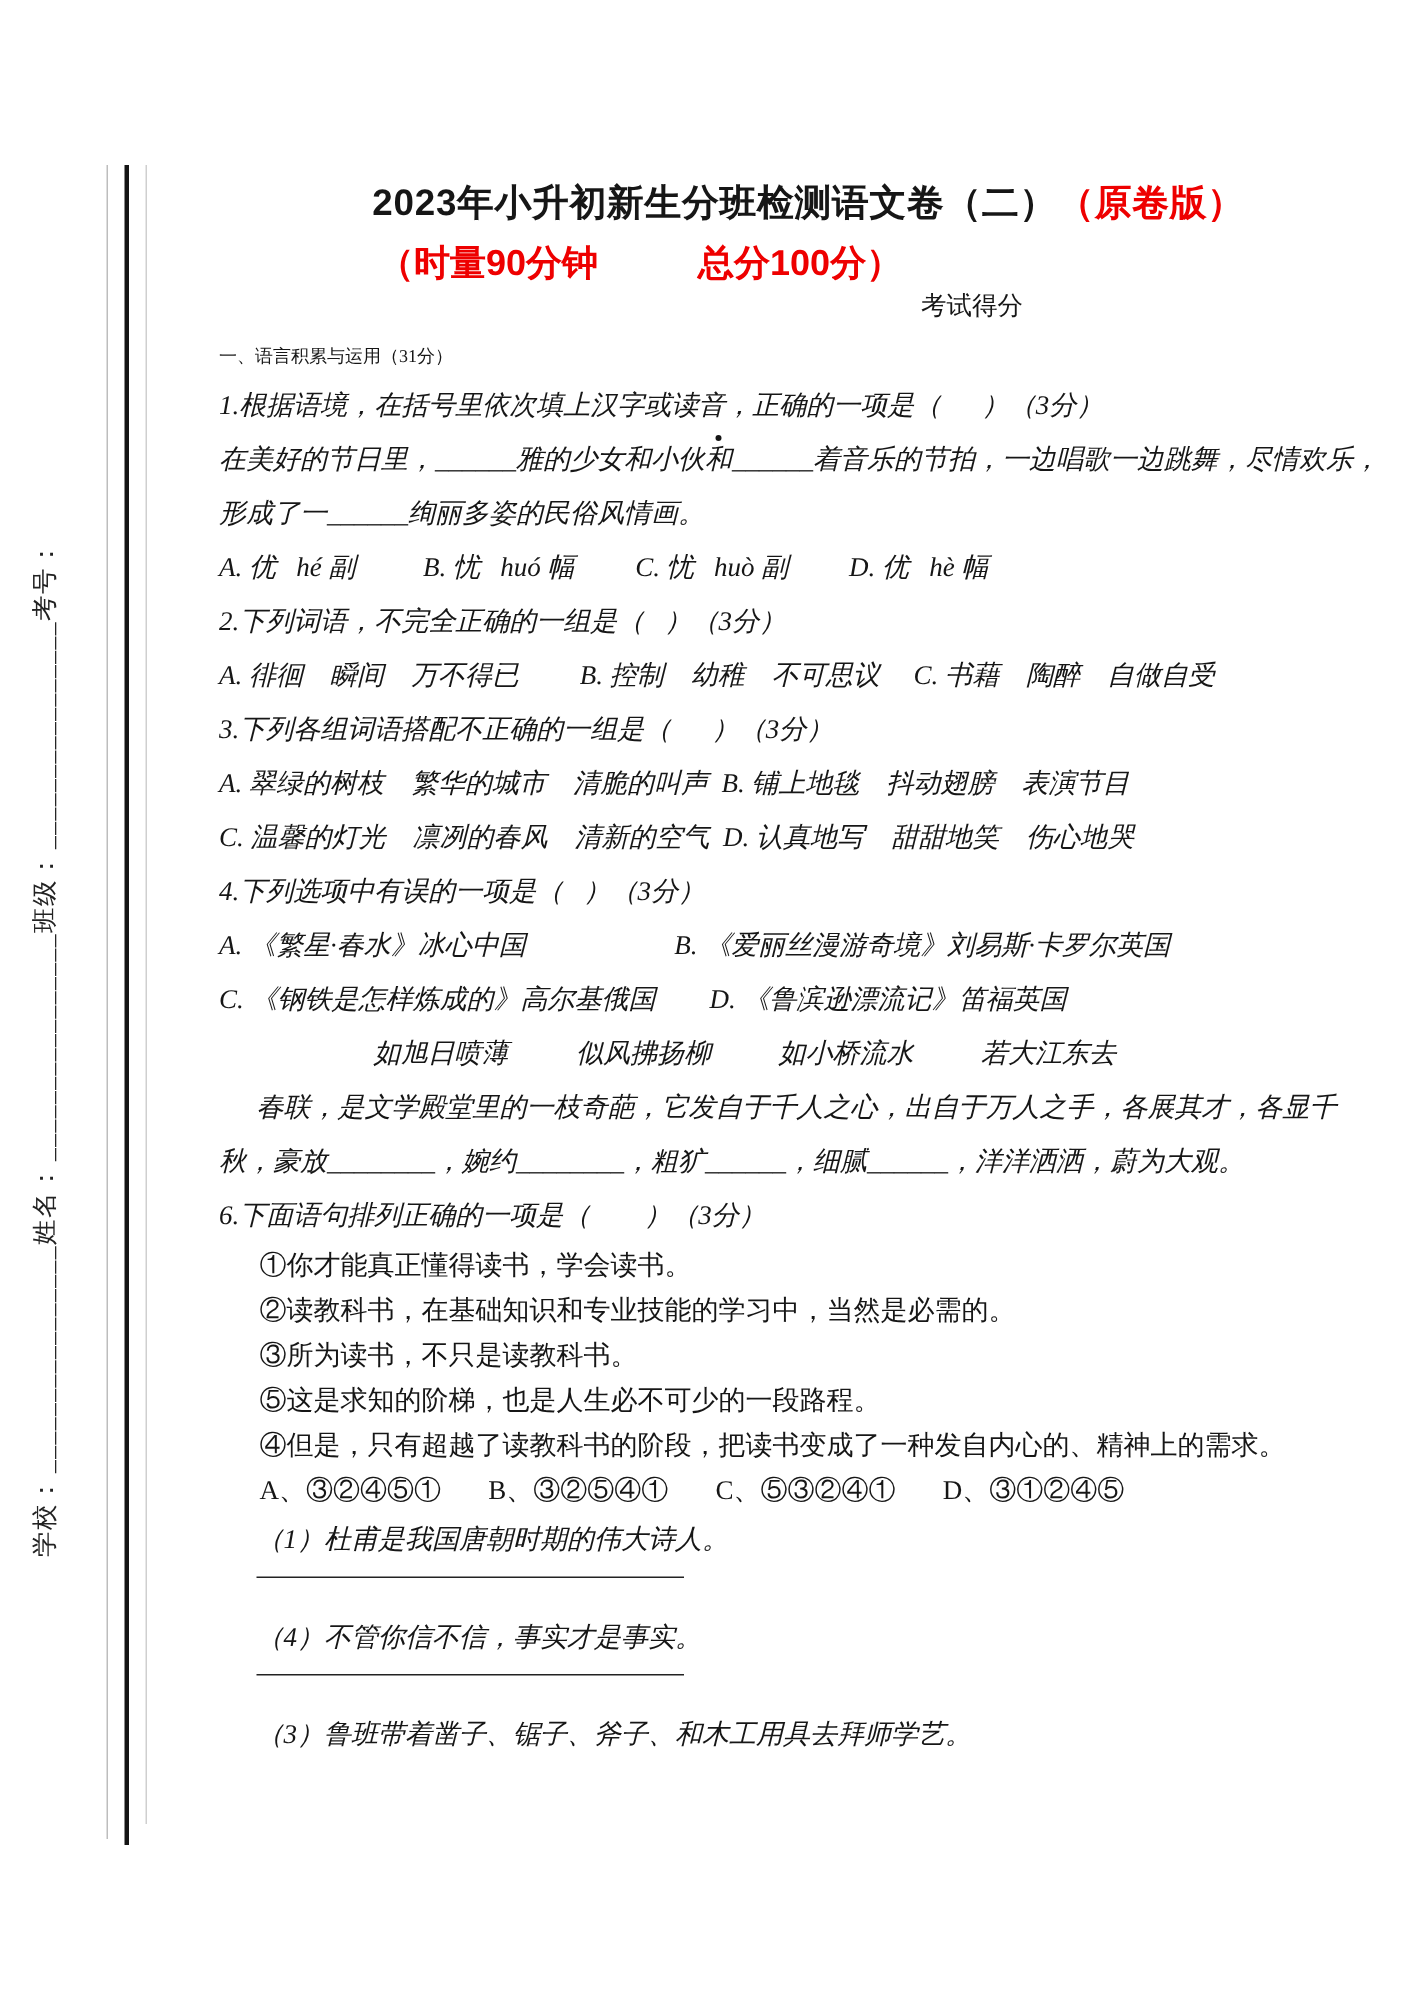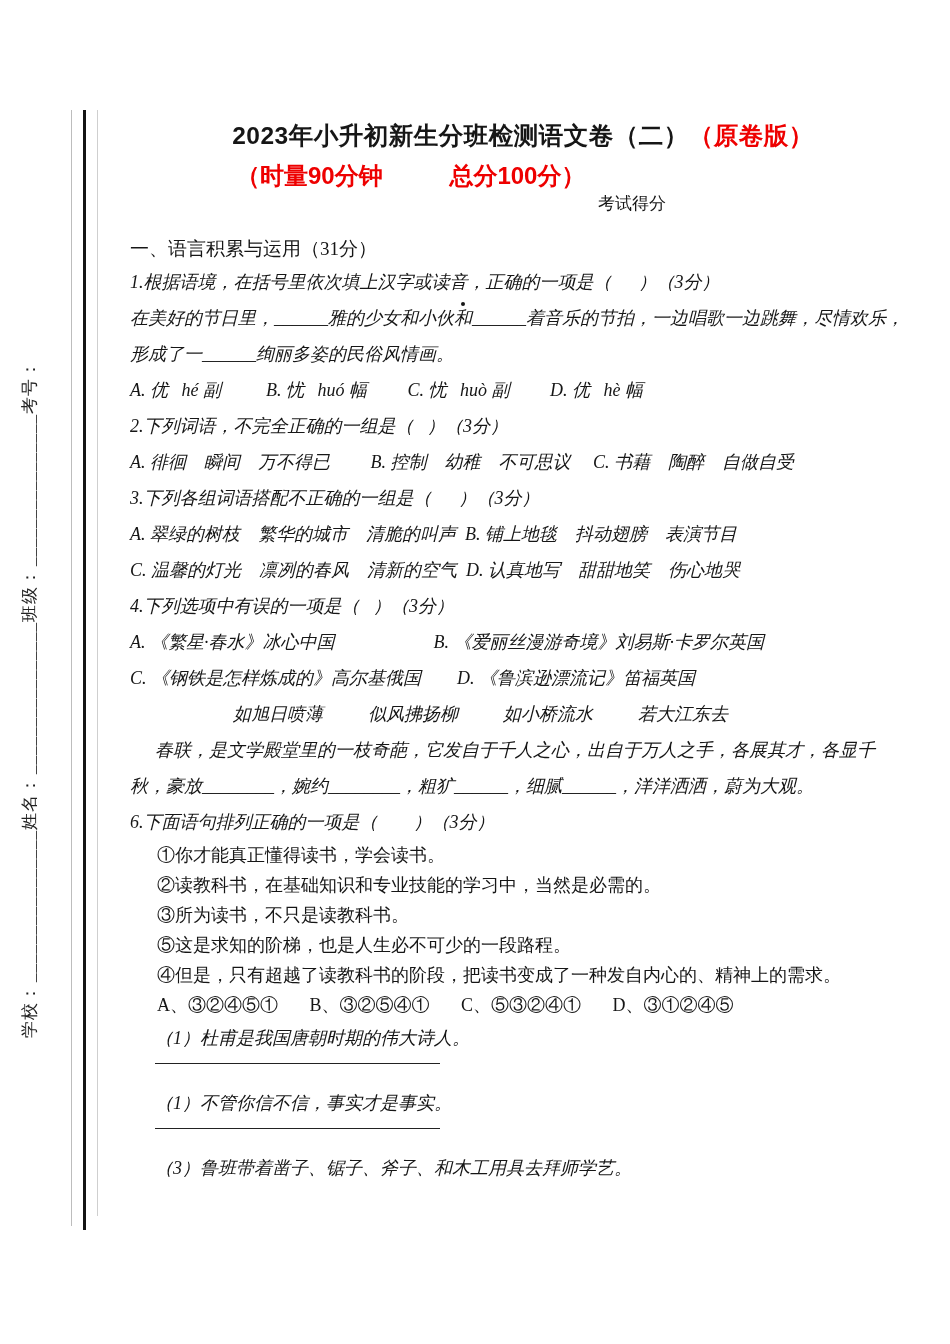--- a/index.html
+++ b/index.html
@@ -16,34 +16,34 @@
 
   
   .seal { position:absolute; left:14px; top:360px; width:34px; }
   .seal-item { position:relative; width:30px; height:208px; }
   .seal-item .rot {
     position:absolute; left:4px; top:0; display:inline-block; white-space:nowrap;
     transform-origin:0 0; transform:rotate(-90deg) translateX(-100%);
     font-size:17px; letter-spacing:1px; color:#222;
   }
 
-  .content { position:absolute; left:130px; top:118px; width:786px; }
+  .content { position:absolute; left:146px; top:118px; width:786px; }
   .title {
     text-align:center; font-family:"Liberation Sans","DejaVu Sans",sans-serif;
     font-weight:bold; font-size:24.5px; line-height:36px; letter-spacing:0.5px;
     white-space:nowrap;
   }
   .red { color:#ee0000; }
   .subtitle {
     font-family:"Liberation Sans","DejaVu Sans",sans-serif; font-weight:bold;
     color:#ee0000; font-size:24px; line-height:27px; margin:8px 0 0 106px;
     white-space:nowrap;
   }
   .score { font-size:17px; line-height:25px; margin:2px 0 0 468px; }
-  .section { font-size:19px; line-height:30px; margin-top:18px; }
+  .section { font-size:12px; line-height:30px; margin-top:6px; }
   p { margin:0; }
   .ln   { font-size:18px; line-height:36px;font-style:italic; }
   .ln-sm{ font-size:18px; line-height:30px; padding-left:27px; }
   .ind  { padding-left:25px; }
   .choices { padding-left:103px; }
   .answer-line {
     width:285px; height:0; border-top:1.6px solid #222;
     margin:7px 0 21px 25px;
   }
   .emph { position:relative; }
@@ -111,18 +111,18 @@
     <p class="ln">6.下面语句排列正确的一项是（&nbsp;&nbsp;&nbsp;&nbsp;&nbsp;&nbsp;&nbsp;&nbsp;）（3分）</p>
     <p class="ln-sm">①你才能真正懂得读书，学会读书。</p>
     <p class="ln-sm">②读教科书，在基础知识和专业技能的学习中，当然是必需的。</p>
     <p class="ln-sm">③所为读书，不只是读教科书。</p>
     <p class="ln-sm">⑤这是求知的阶梯，也是人生必不可少的一段路程。</p>
     <p class="ln-sm">④但是，只有超越了读教科书的阶段，把读书变成了一种发自内心的、精神上的需求。</p>
     <p class="ln-sm">A、③②④⑤①&nbsp;&nbsp;&nbsp;&nbsp;&nbsp;&nbsp;&nbsp;B、③②⑤④①&nbsp;&nbsp;&nbsp;&nbsp;&nbsp;&nbsp;&nbsp;C、⑤③②④①&nbsp;&nbsp;&nbsp;&nbsp;&nbsp;&nbsp;&nbsp;D、③①②④⑤</p>
 
     <p class="ln ind">（1）杜甫是我国唐朝时期的伟大诗人。</p>
     <div class="answer-line"></div>
-    <p class="ln ind">（1）不管你信不信，事实才是事实。</p>
+    <p class="ln ind">（4）不管你信不信，事实才是事实。</p>
     <div class="answer-line"></div>
     <p class="ln ind">（3）鲁班带着凿子、锯子、斧子、和木工用具去拜师学艺。</p>
 
   </div>
 </div>
 
 </body></html>

